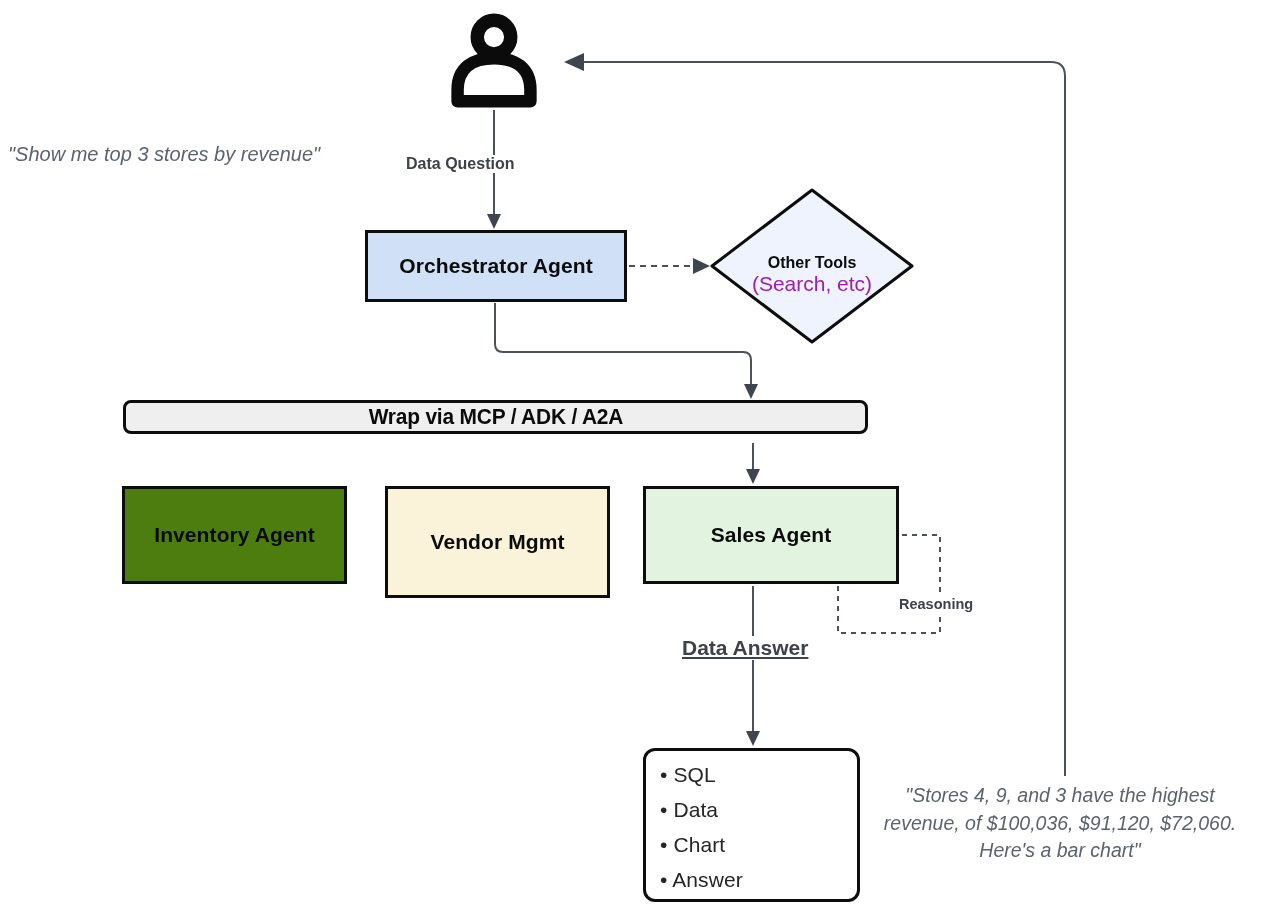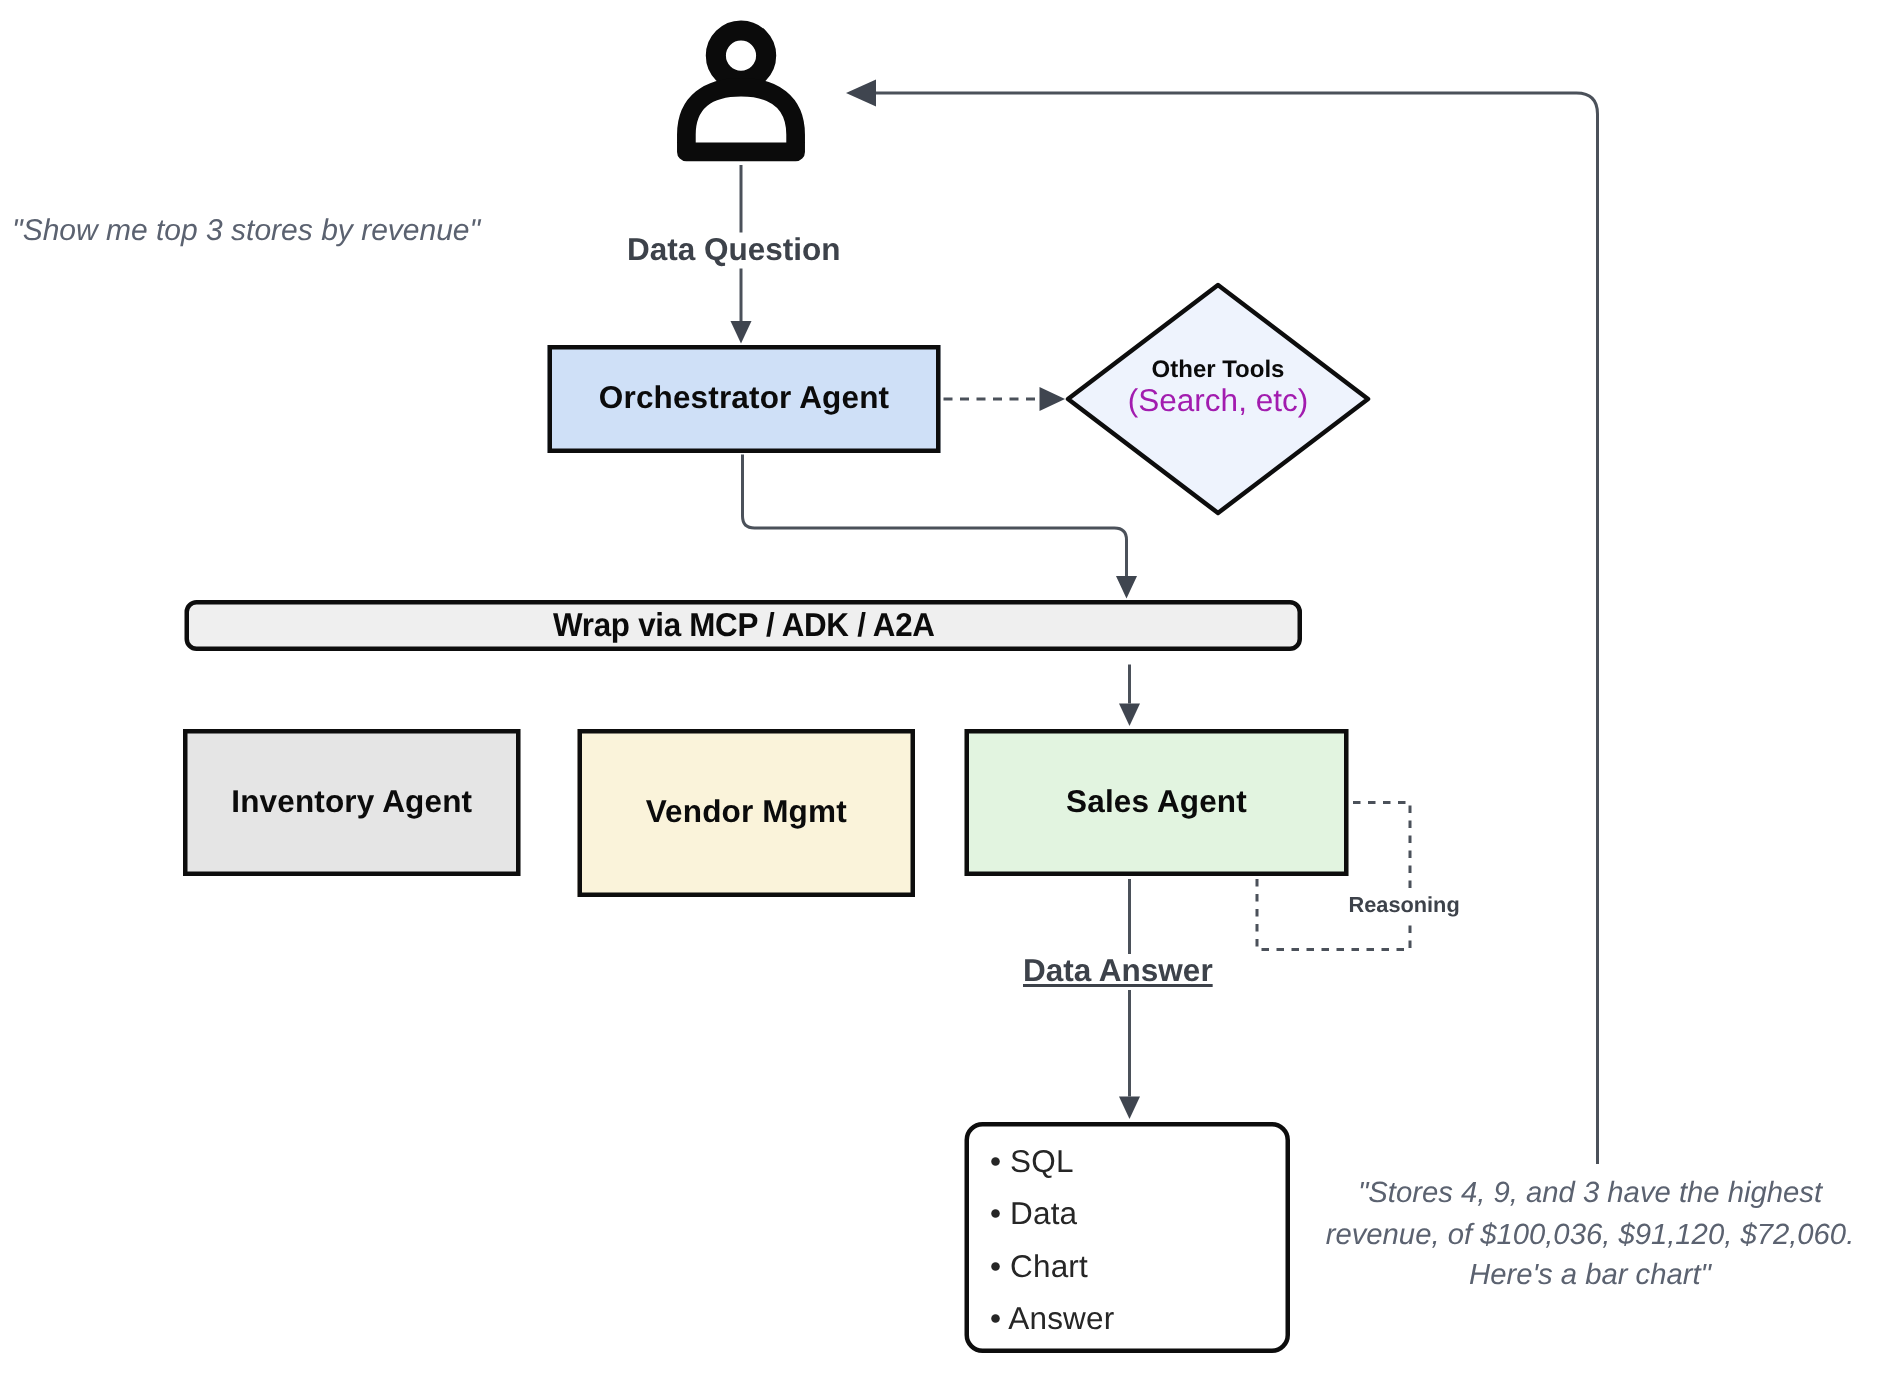--- a/index.html
+++ b/index.html
@@ -15,45 +15,45 @@
     position:absolute;z-index:2;
     border:3px solid #0d0d0d;border-radius:0;
     display:flex;align-items:center;justify-content:center;
     box-sizing:border-box;
     font-weight:700;font-size:21px;color:#0b0b0b;
     letter-spacing:0.1px;
   }
   .node-orchestrator{left:365px;top:230px;width:262px;height:72px;background:#cfe0f7;}
   .node-wrap-bar{left:123px;top:400px;width:745px;height:34px;background:#efefef;border-radius:8px;font-size:22px;}
   .node-wrap-bar span{display:inline-block;transform:scaleX(0.95);letter-spacing:-0.2px;}
-  .node-inventory{left:122px;top:486px;width:225px;height:98px;background:#e5e5e5;}
+  .node-inventory{left:122px;top:486px;width:225px;height:98px;background:#4d7c0f;}
   .node-vendor{left:385px;top:486px;width:225px;height:112px;background:#faf3da;}
   .node-sales{left:643px;top:486px;width:256px;height:98px;background:#e2f4e0;}
   .node-output{
     left:643px;top:748px;width:217px;height:154px;background:#ffffff;
     border-radius:12px;align-items:flex-start;justify-content:flex-start;
     font-weight:400;
   }
   .node-output ul{list-style:none;margin:6px 0 0 14px;padding:0;}
   .node-output li{
     font-size:21px;color:#262626;line-height:35px;font-weight:400;
   }
   .node-output li::before{content:"• ";}
   .diamond-text{
-    position:absolute;z-index:2;left:732px;top:236px;width:160px;
+    position:absolute;z-index:2;left:732px;top:252px;width:160px;
     text-align:center;line-height:21px;
   }
   .diamond-title{font-weight:700;font-size:16px;color:#0b0b0b;}
   .diamond-sub{font-weight:400;font-size:21px;color:#a21caf;}
   .flow-label{
     position:absolute;z-index:3;background:#ffffff;
     font-weight:700;color:#3d424a;white-space:nowrap;
     padding:0 6px;
   }
-  .lbl-question{left:412px;top:155px;font-size:21px;}
+  .lbl-question{left:400px;top:155px;font-size:16px;}
   .lbl-answer{left:676px;top:636px;font-size:21px;text-decoration:underline;}
   .lbl-reasoning{left:894px;top:594px;font-size:14.5px;padding:2px 5px;}
   .quote{
     position:absolute;z-index:3;
     font-style:italic;color:#5b6270;
   }
   .quote-user{left:8px;top:143px;width:345px;font-size:20px;}
   .quote-answer{left:862px;top:782px;width:396px;font-size:19.5px;line-height:27.5px;text-align:center;}
   .person-icon-wrap{position:absolute;left:448px;top:13px;width:92px;height:97px;z-index:2;}
 </style>

